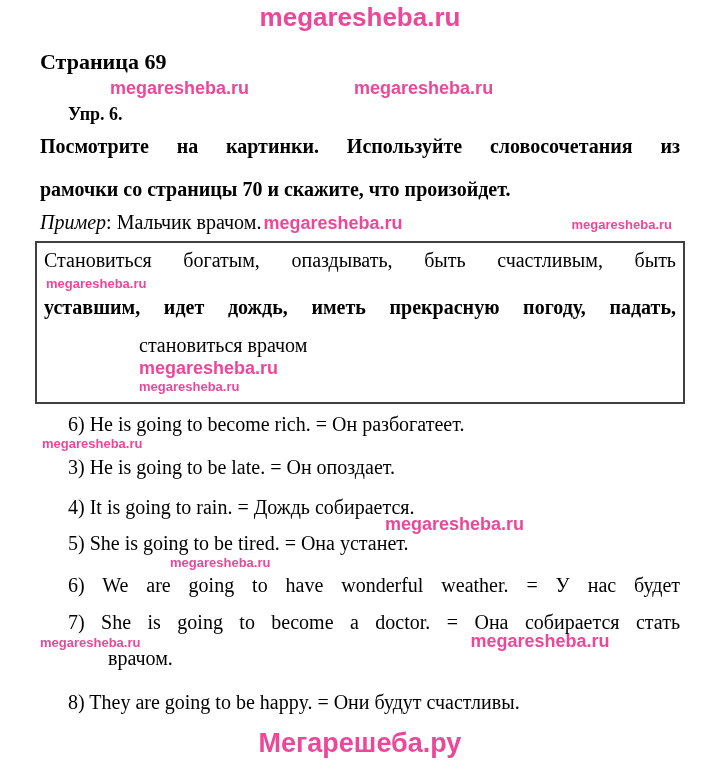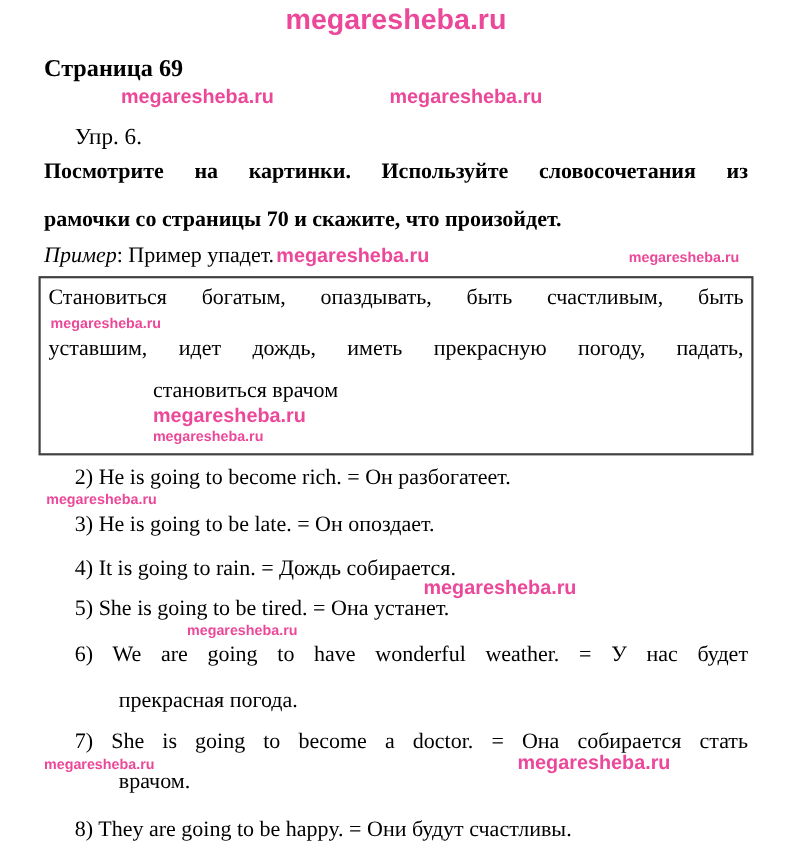--- a/index.html
+++ b/index.html
@@ -18,41 +18,41 @@
   .wm-md { font-size:18px; line-height:22px; }
   .wm-sm { font-size:13px; line-height:15px; }
 
   .hdr { text-align:center; }
   .ftr { text-align:center; margin-top:14px; font-size:27px; }
 
   .page-label { margin-top:17px; font-size:22px; font-weight:bold; line-height:26px; }
 
   .wm-row1 { display:flex; margin-top:2px; padding-left:70px; column-gap:105px; }
 
-  .ex-label { margin-top:12px; padding-left:28px; font-size:21px; font-weight:normal; line-height:26px; }
+  .ex-label { margin-top:2px; padding-left:28px; font-size:18px; font-weight:bold; line-height:26px; }
 
   .task { font-size:20px; font-weight:bold; line-height:24px; }
   .task1 { margin-top:7px; }
   .task2 { margin-top:19px; }
   .just { text-align:justify; text-align-last:justify; }
 
   .example-row { display:flex; align-items:baseline; margin-top:9px; }
   .example-main { font-size:20px; line-height:24px; }
   .italic { font-style:italic; }
   .example-wm { margin-left:2px; }
   .push-right { margin-left:auto; margin-right:8px; }
 
   .phrase-box {
     margin:7px -5px 0 -5px;
     border:2px solid #404040;
     padding:5px 7px 8px 7px;
   }
   .box-line { font-size:20px; line-height:24px; }
   .box-wm { margin-top:4px; margin-left:2px; }
-  .box-line2 { margin-top:4px; }
+  .box-line2 { margin-top:4px;font-weight:bold; }
   .box-last { display:flex; align-items:baseline; margin-top:14px;flex-direction:column; }
   .box-last .wm-md { margin-left:55px; }
   .box-last .wm-sm { margin-left:95px; }
 
   .ans { font-size:20px; line-height:24px; padding-left:28px; }
   .cont { padding-left:68px; }
   .ans2 { margin-top:8px; }
   .wm-after2 { margin-left:2px; margin-top:0; }
   .ans3 { margin-top:4px; }
   .ans4 { margin-top:16px; }
@@ -80,46 +80,45 @@
     <span class="wm wm-md">megaresheba.ru</span>
     <span class="wm wm-md">megaresheba.ru</span>
   </div>
 
   <div class="ex-label">Упр. 6.</div>
 
   <div class="task task1 just">Посмотрите на картинки. Используйте словосочетания из</div>
   <div class="task task2">рамочки со страницы 70 и скажите, что произойдет.</div>
 
   <div class="example-row">
-    <span class="example-main"><span class="italic">Пример</span><span>: Пример упадет.</span></span>
+    <span class="example-main"><span class="italic">Пример</span><span>: Мальчик врачом.</span></span>
     <span class="wm wm-md example-wm">megaresheba.ru</span>
     <span class="wm wm-sm push-right">megaresheba.ru</span>
   </div>
 
   <div class="phrase-box">
     <div class="box-line just">Становиться богатым, опаздывать, быть счастливым, быть</div>
     <div class="wm wm-sm box-wm">megaresheba.ru</div>
     <div class="box-line box-line2 just">уставшим, идет дождь, иметь прекрасную погоду, падать,</div>
     <div class="box-last">
       <span class="box-line">становиться врачом</span>
       <span class="wm wm-md">megaresheba.ru</span>
       <span class="wm wm-sm">megaresheba.ru</span>
     </div>
   </div>
 
   <div class="answers">
-    <div class="ans ans2">2) He is going to become rich.  = Он разбогатеет.</div>
+    <div class="ans ans2">6) He is going to become rich.  = Он разбогатеет.</div>
     <div class="wm wm-sm wm-after2">megaresheba.ru</div>
     <div class="ans ans3">3) He is going to be late. = Он опоздает.</div>
     <div class="ans ans4">4) It is going to rain. = Дождь собирается.</div>
     <div class="wm wm-md wm-after4">megaresheba.ru</div>
     <div class="ans ans5">5) She is going to be tired. = Она устанет.</div>
     <div class="wm wm-sm wm-after5">megaresheba.ru</div>
     <div class="ans ans6a just">6) We are going to have wonderful weather. = У нас будет</div>
-    <div class="ans cont ans6b">прекрасная погода.</div>
     <div class="ans ans7a just">7) She is going to become a doctor. = Она собирается стать</div>
     <div class="wm-row7">
       <span class="wm wm-sm">megaresheba.ru</span>
       <span class="wm wm-md">megaresheba.ru</span>
     </div>
     <div class="ans cont ans7b">врачом.</div>
     <div class="ans ans8">8) They are going to be happy. = Они будут счастливы.</div>
   </div>
 
   <div class="ftr wm">Мегарешеба.ру</div>

